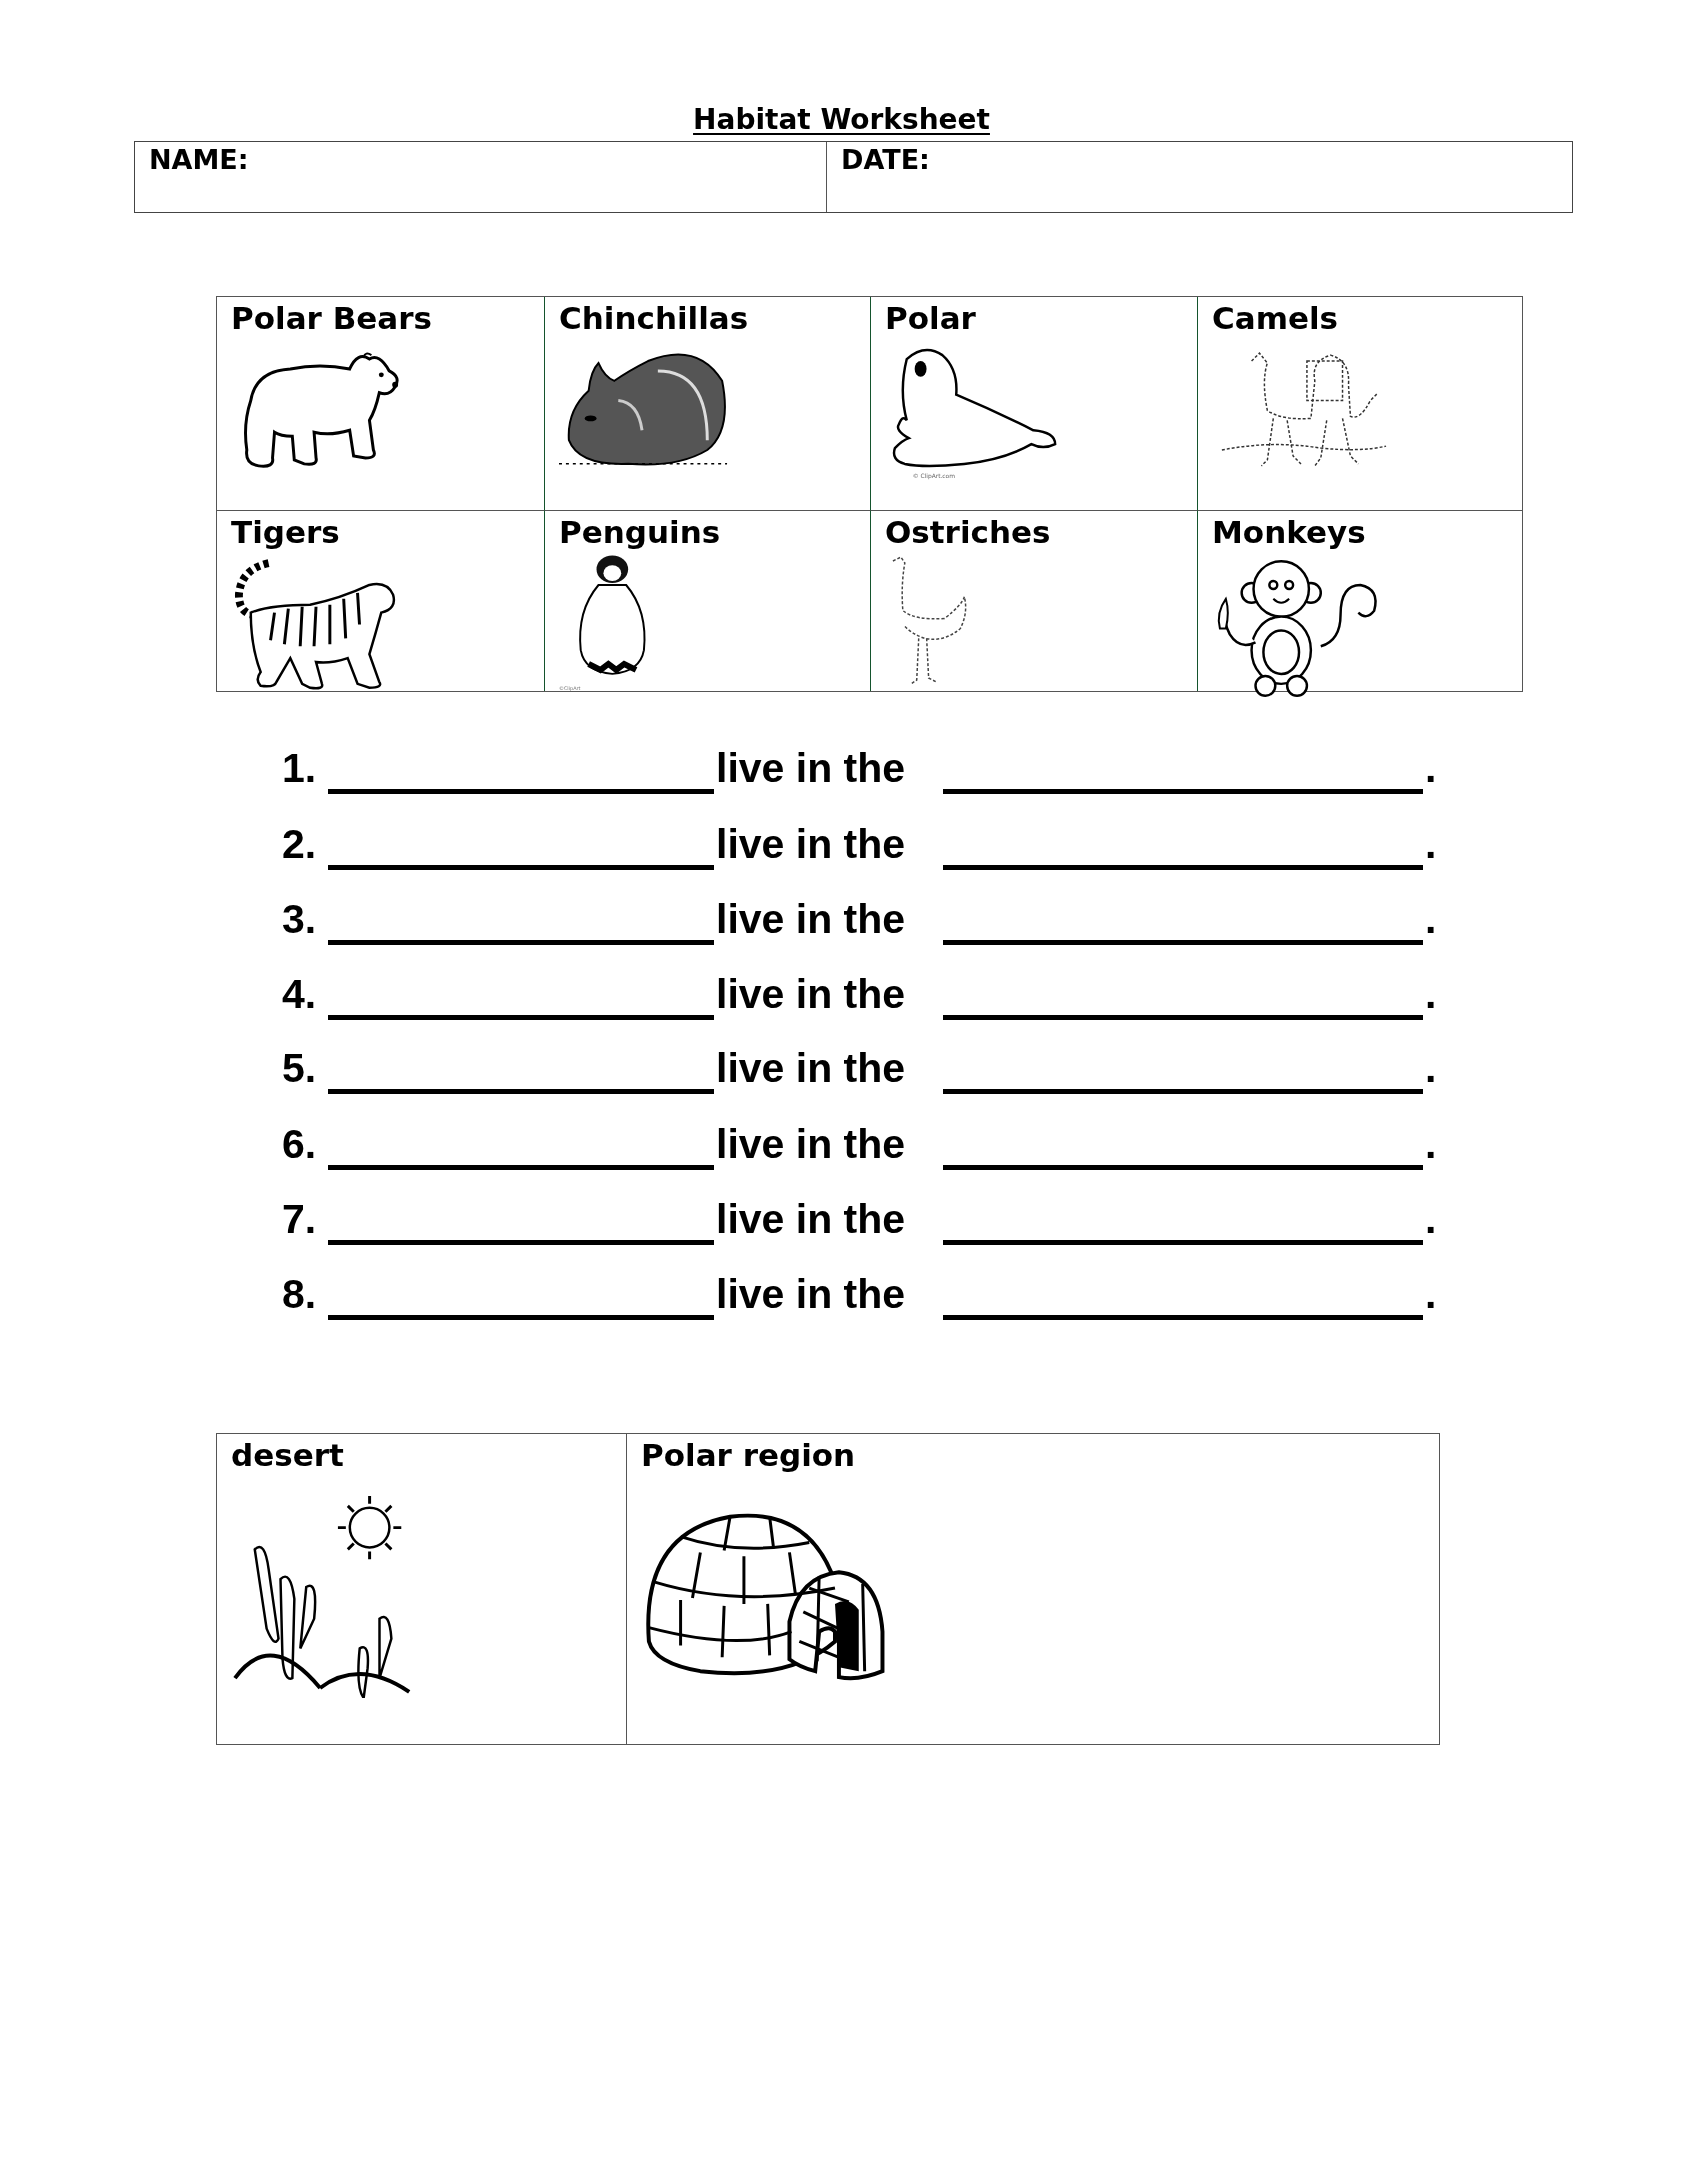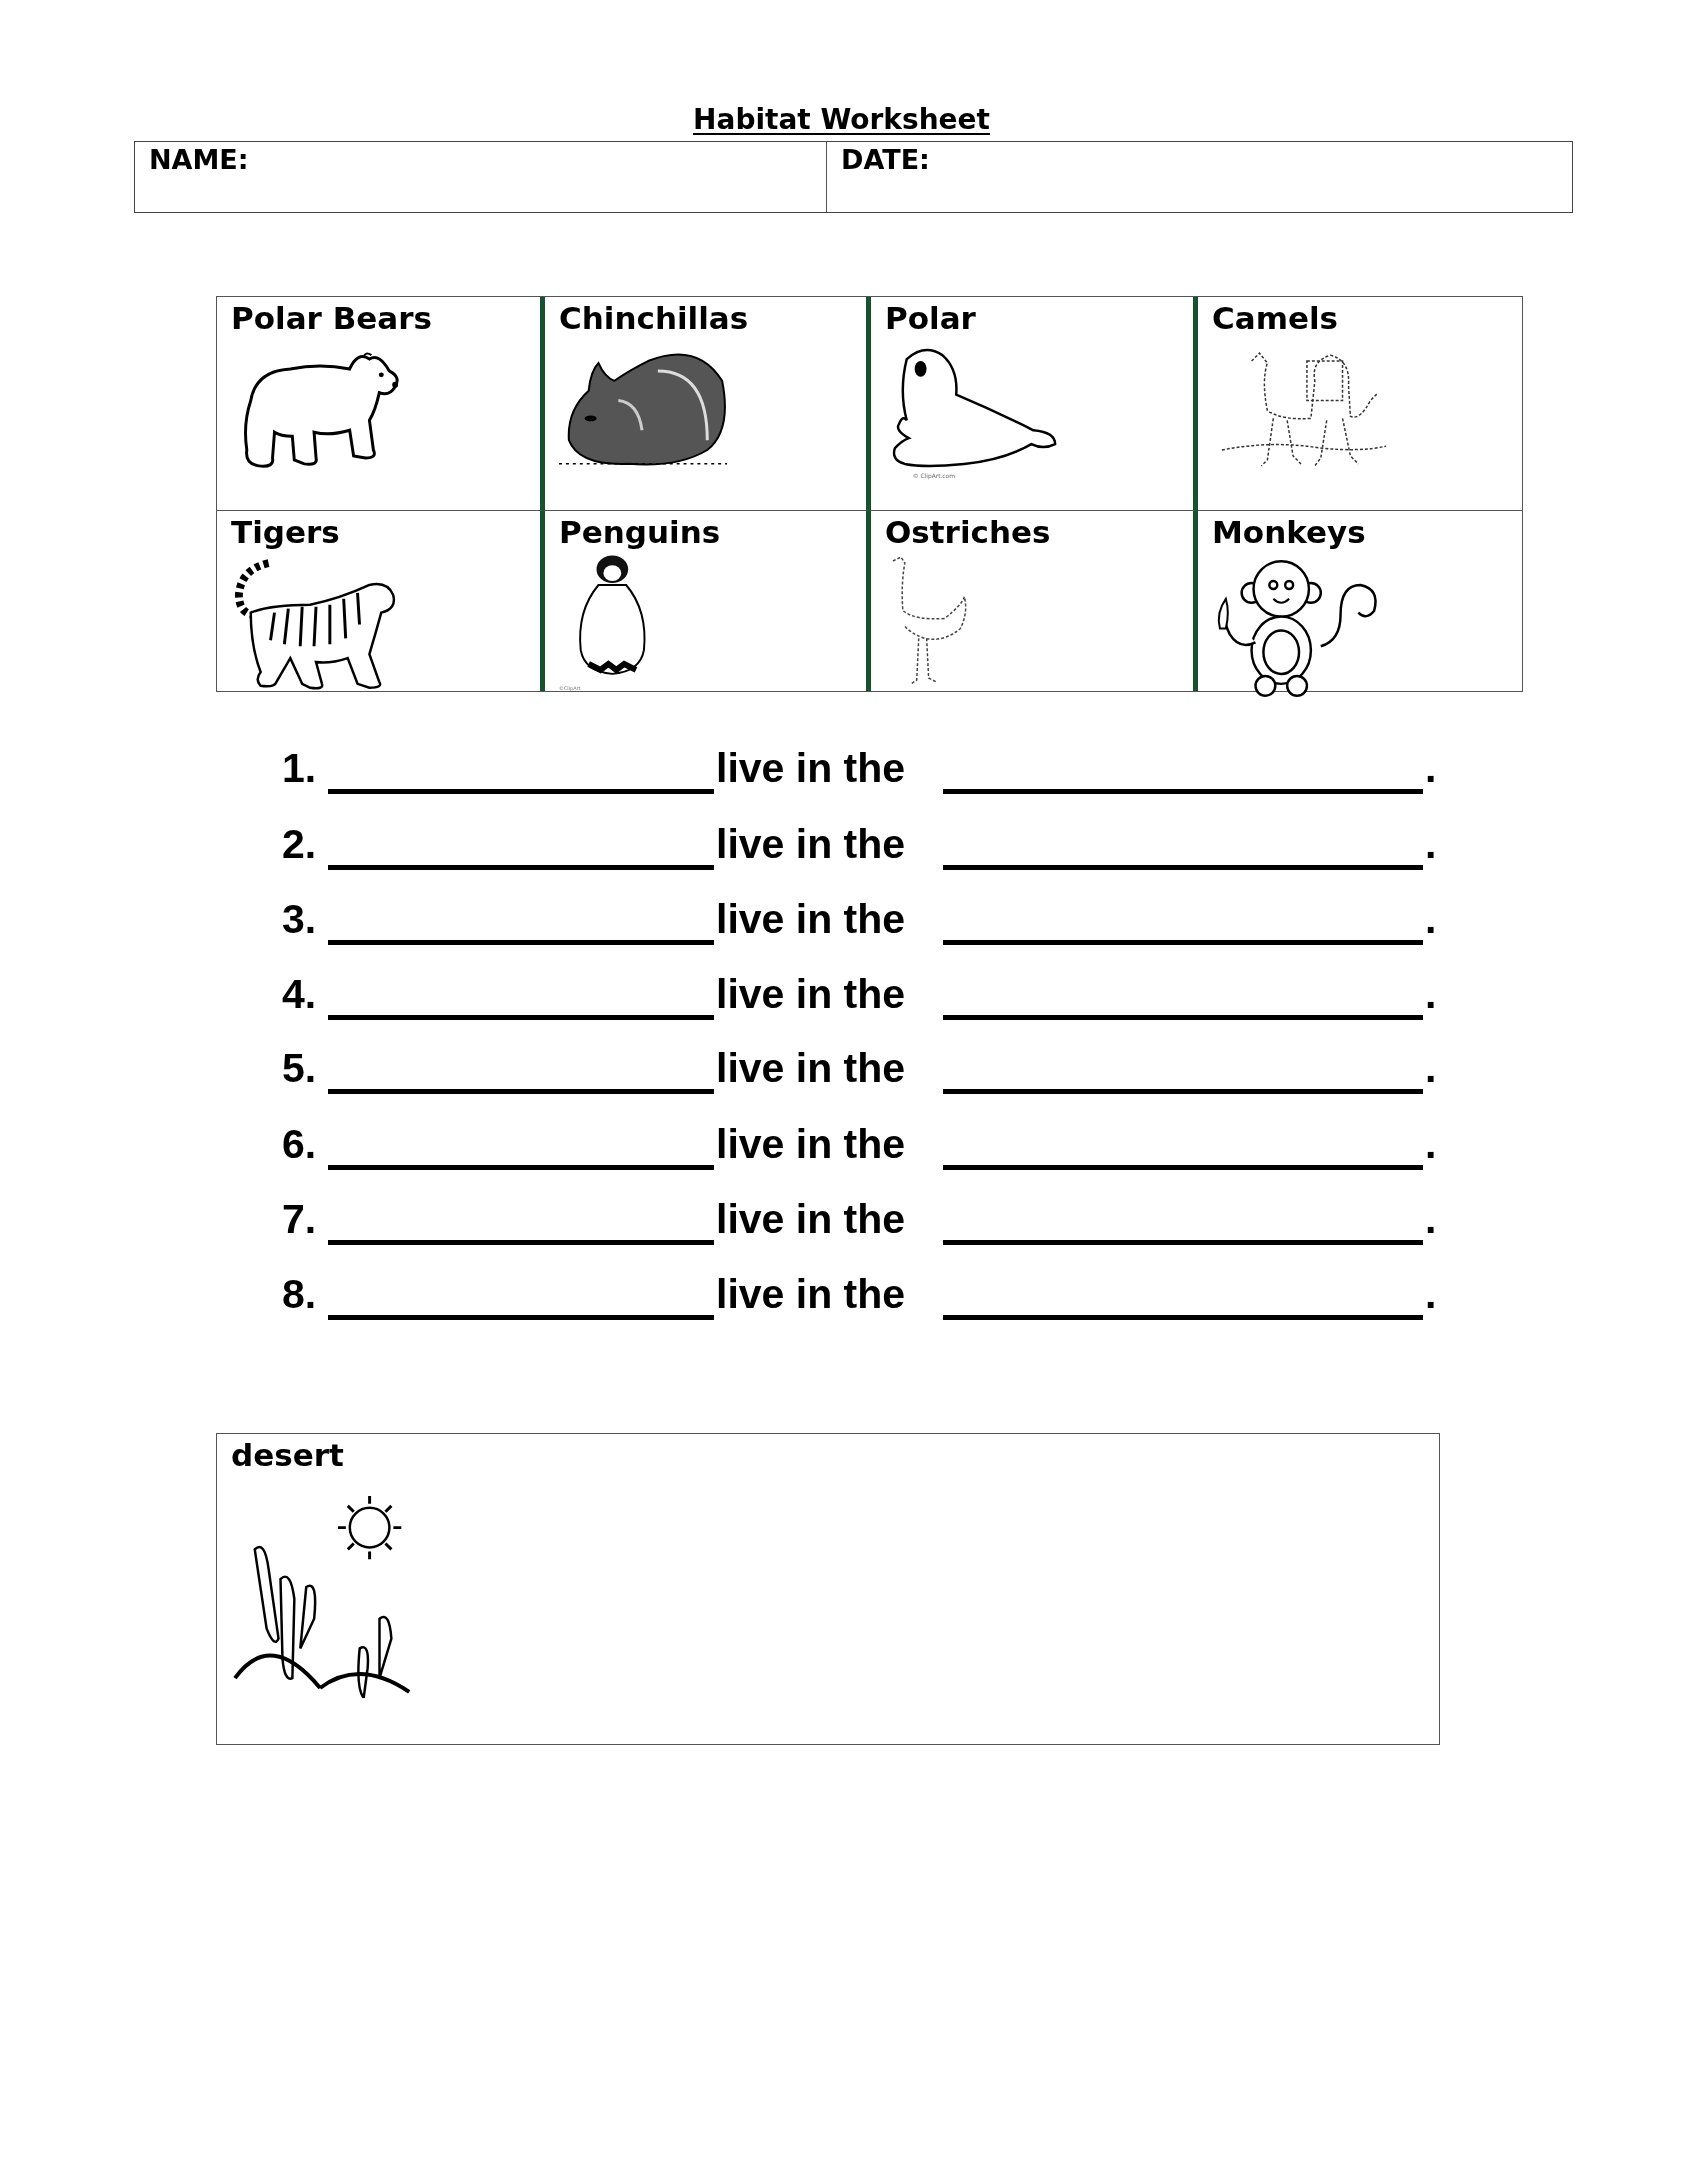--- a/index.html
+++ b/index.html
@@ -8,21 +8,21 @@
   .title { position:absolute; left:0; width:1683px; top:103px; text-align:center;
            font-weight:bold; font-size:28px; }
   .title span { text-decoration:underline; text-underline-offset:4px; }
   .hdr { position:absolute; left:134px; top:141px; width:1439px; height:72px;
          border:1.5px solid #444; box-sizing:border-box; display:flex; }
   .hdr .c { box-sizing:border-box; padding:2px 14px; font-weight:bold; font-size:27px; }
   .hdr .c + .c { border-left:1px solid #555; }
   .grid { position:absolute; left:216px; top:296px; width:1307px; height:396px;
           border:1px solid #555; box-sizing:border-box; display:grid;
           grid-template-columns:328px 326px 327px 1fr; grid-template-rows:214px 1fr; }
-  .cell { border-right:5px solid #14532d; border-bottom:1px solid #555; position:relative;
+  .cell { border-right:1px solid #14532d; border-bottom:1px solid #555; position:relative;
           box-sizing:border-box; padding:2px 14px; }
   .cell.lastc { border-right:none; }
   .cell.lastr { border-bottom:none; }
   .lbl { font-weight:bold; font-size:31px; line-height:38px; white-space:nowrap; }
   .pic { position:absolute; left:14px; top:44px; }
   .sentences { position:absolute; left:0; top:0; }
   .row { position:absolute; left:282px; height:50px; width:1168px; }
   .num { position:absolute; left:0; bottom:2px; font-family:"Liberation Sans", sans-serif;
          font-weight:bold; font-size:41px; }
   .blank1 { position:absolute; left:46px; width:386px; bottom:0; border-bottom:5px solid #000; height:0; }
@@ -216,14 +216,31 @@
         <path d="M150 140 Q160 132 162 160 L150 200 Z"></path>
         <path d="M130 170 Q140 164 138 190 L134 220 Q126 210 130 170 Z"></path>
       </g>
       <g stroke="#000" stroke-width="3">
         <path d="M140 16 L140 24 M140 72 L140 80 M108 48 L116 48 M164 48 L172 48 M118 26 L124 32 M156 64 L162 70 M162 26 L156 32 M118 70 L124 64"></path>
       </g>
       <path d="M4 200 Q40 150 90 210" fill="none" stroke="#000" stroke-width="4"></path>
       <path d="M90 210 Q130 180 180 214" fill="none" stroke="#000" stroke-width="4"></path>
     </svg>
   </div>
+  <div class="hc" style="flex:1">
+    <div class="hl">Polar region</div>
+    <svg style="position:absolute;left:14px;top:59px" width="287" height="198" viewBox="0 0 290 200">
+      <g fill="#fff" stroke="#000" stroke-width="4">
+        <path d="M8 150 Q0 40 90 24 Q170 14 196 90 L196 150 Q150 190 60 180 Q14 172 8 150 Z"></path>
+        <path d="M150 130 Q160 84 200 80 Q240 84 244 140 L244 180 Q220 190 200 186 L200 150 Q196 130 180 140 L176 180 Q160 176 150 168 Z"></path>
+      </g>
+      <path d="M196 112 Q210 104 220 118 L220 180 L200 176 Z" fill="#000"></path>
+      <g fill="none" stroke="#000" stroke-width="3">
+        <path d="M40 44 Q100 64 170 50"></path>
+        <path d="M14 90 Q100 116 196 96"></path>
+        <path d="M8 136 Q100 160 152 140"></path>
+        <path d="M90 24 L84 58 M130 24 L134 56 M60 60 L52 106 M104 64 L104 112 M150 60 L156 102 M40 108 L40 154 M84 114 L82 166 M128 112 L130 164"></path>
+        <path d="M170 96 L210 110 M164 120 L206 140 M160 150 L200 166 M180 84 L178 170 M224 92 L226 180"></path>
+      </g>
+    </svg>
+  </div>
 </div>
 
 
 </body></html>

